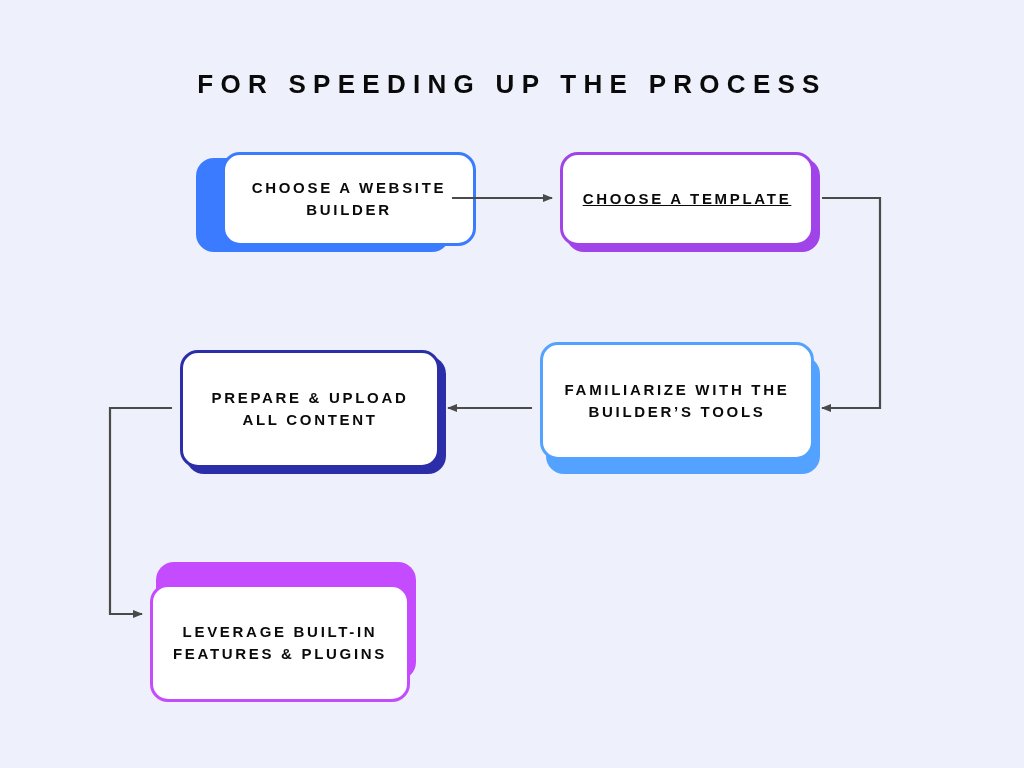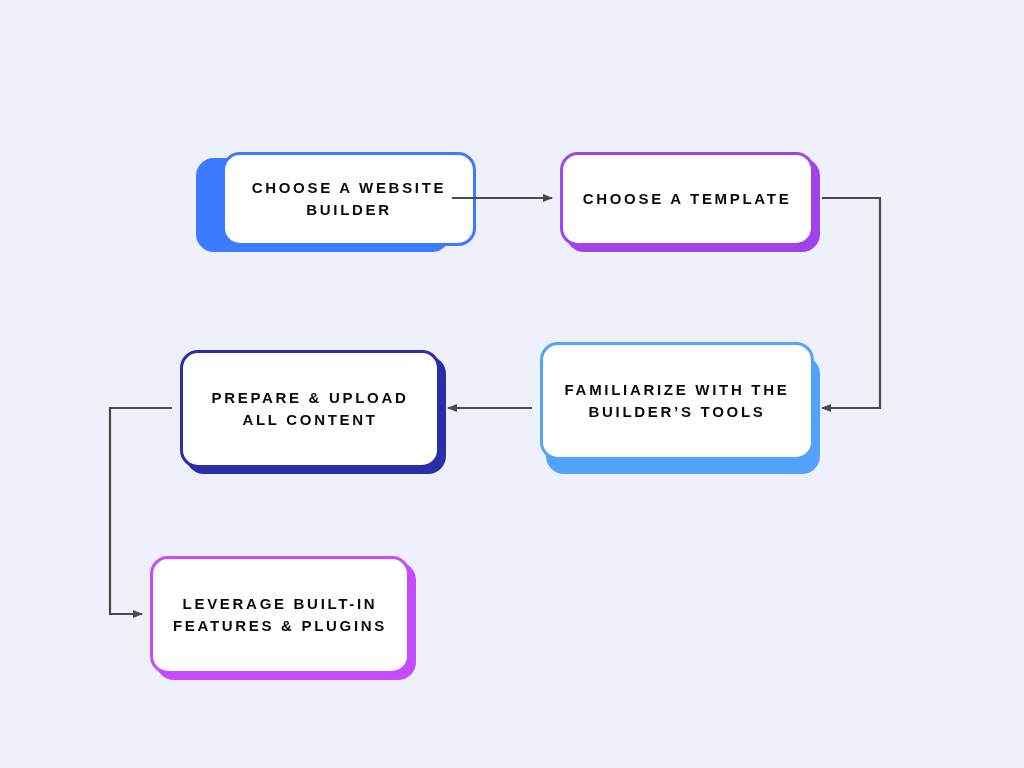--- a/index.html
+++ b/index.html
@@ -47,27 +47,27 @@
 
   
   .shadow {
     position: absolute;
     border-radius: 18px;
   }
 
   
   .b-blue      { border-color: #3a7bff; }
   .s-blue      { background:   #3a7bff; }
-  .b-purple    { border-color: #a043e8; }
+  .b-purple    { border-color: #a043e8; text-decoration: underline; }
   .s-purple    { background:   #a043e8; }
   .b-sky       { border-color: #54a2ff; }
   .s-sky       { background:   #54a2ff; }
   .b-indigo    { border-color: #2b2ea8; }
   .s-indigo    { background:   #2b2ea8; }
-  .b-magenta   { border-color: #c54bff; }
+  .b-magenta   { border-color: #c54bff; margin-top: 28px; }
   .s-magenta   { background:   #c54bff; }
 
   
   
   #s1  { left: 190px; top: 152px; width: 254px; height: 94px; margin-left: 32px; }
   #s1s { left: 196px; top: 158px; width: 254px; height: 94px; }
   
   #s2  { left: 560px; top: 152px; width: 254px; height: 94px; }
   #s2s { left: 566px; top: 158px; width: 254px; height: 94px; }
   
@@ -85,20 +85,21 @@
     left: 0; top: 0;
     width: 1024px; height: 768px;
     pointer-events: none;
   }
 </style>
 </head>
 <body>
 
 <div class="title">
   <br>
+  <span>for speeding up the process</span>
 </div>
 
 <div id="s1s" class="shadow s-blue"></div>
 <div id="s1" class="box b-blue">
   <span class="label">CHOOSE A WEBSITE BUILDER</span>
 </div>
 
 <div id="s2s" class="shadow s-purple"></div>
 <div id="s2" class="box b-purple">
   <span class="label">CHOOSE A TEMPLATE</span>

